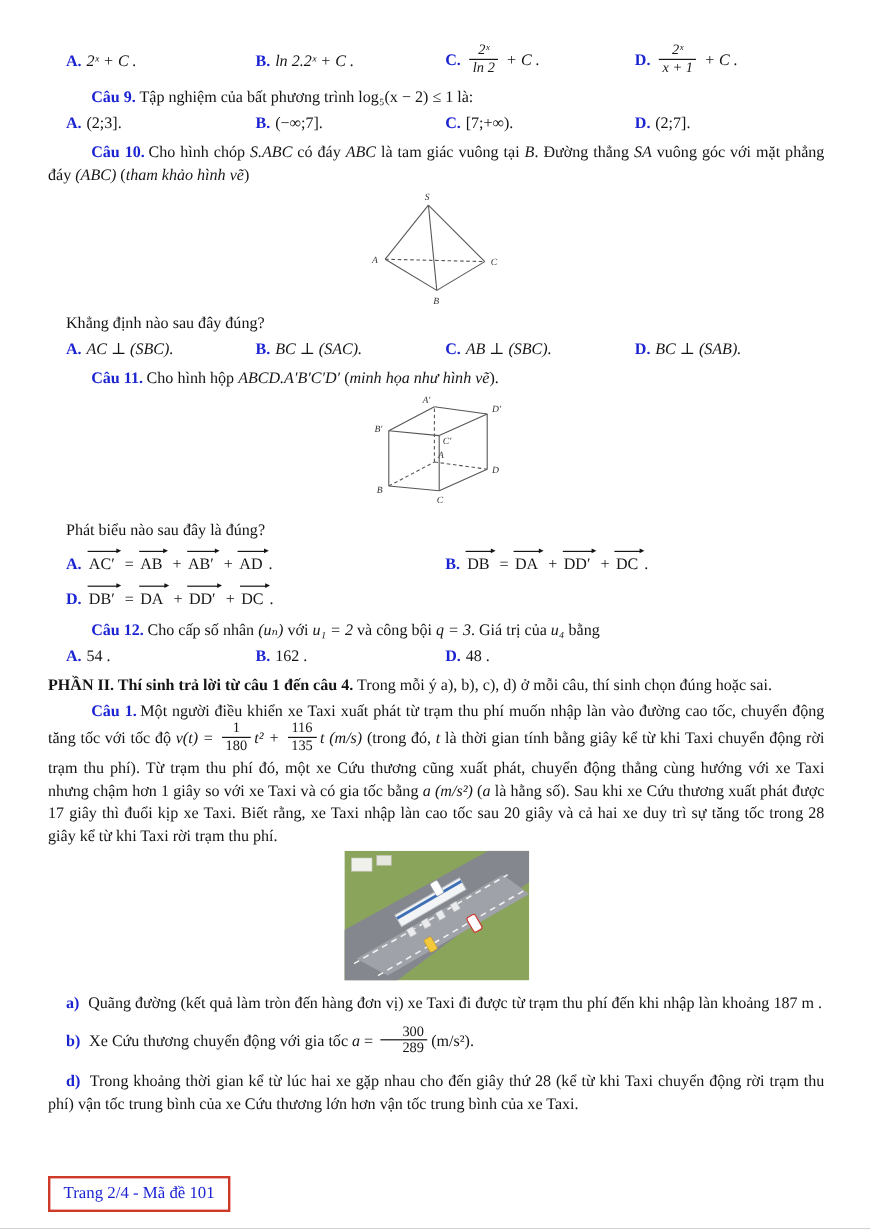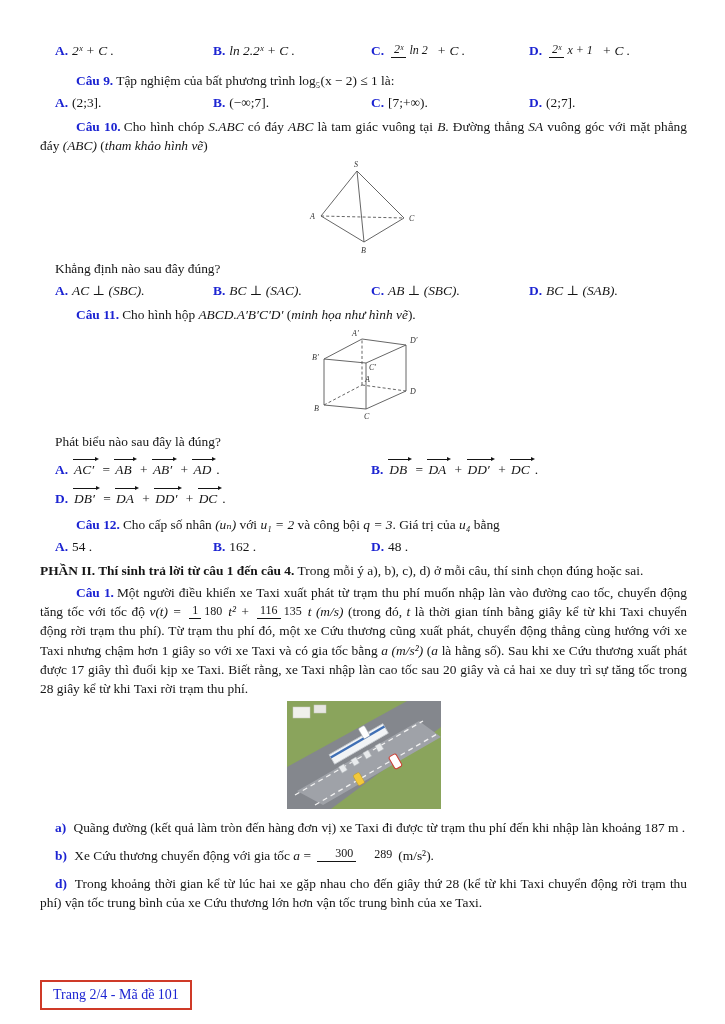--- a/index.html
+++ b/index.html
@@ -17,29 +17,29 @@
   .m { font-style:italic; }
   .indent { padding-left:15px; }
   .optrow { display:flex; padding-left:15px; margin:2px 0 5px; }
   .optrow.four .opt { width:25%; }
   .optrow.two .opt { width:50%; }
   .opt { white-space:nowrap; }
   .tall { min-height:30px; align-items:center; }
   .mathtxt { font-style:italic; }
   .plain { font-style:normal; }
   .frac {
-    display:inline-flex; flex-direction:row; vertical-align:middle;
+    display:inline-flex; flex-direction:column; vertical-align:middle;
     text-align:center; line-height:1.08; font-size:12px; margin:0 3px;
     transform:translateY(-2px); font-style:normal;
   }
   .frac .num { padding:0 3px 0.5px; border-bottom:1px solid #151515; }
   .frac .den { padding:0.5px 3px 0; }
   .frac.it { font-style:italic; }
   .vecrow { margin:6px 0 7px; }
-  .vec { position:relative; display:inline-block; font-style:italic; padding:6px 5px 0 2px; line-height:1.1; }
+  .vec { position:relative; display:inline-block; padding:6px 5px 0 2px; line-height:1.1; }
   .vec::before { content:""; position:absolute; top:2px; left:1px; right:3px; height:1px; background:#151515; }
   .vec::after {
     content:""; position:absolute; top:-0.5px; right:0; width:0; height:0;
     border-left:4px solid #151515; border-top:2.5px solid transparent; border-bottom:2.5px solid transparent;
   }
   .figure { display:flex; justify-content:center; margin:3px 0; }
   .figure svg text { font-size:8px; font-style:italic; fill:#333; font-family:"Liberation Serif","DejaVu Serif",serif; }
   .part2 b { font-weight:bold; }
   .item { margin:9px 0 8px; text-align:justify; text-indent:15px; }
   .item .olabel { font-weight:bold; }

